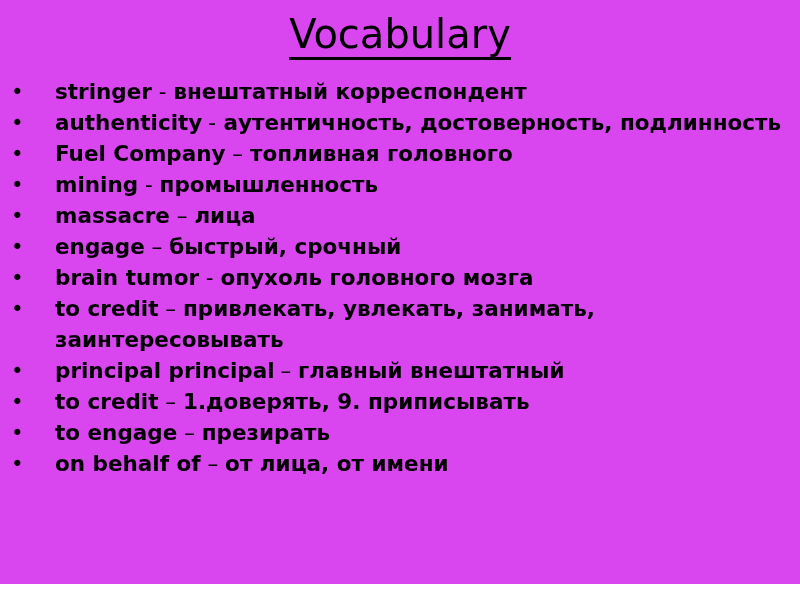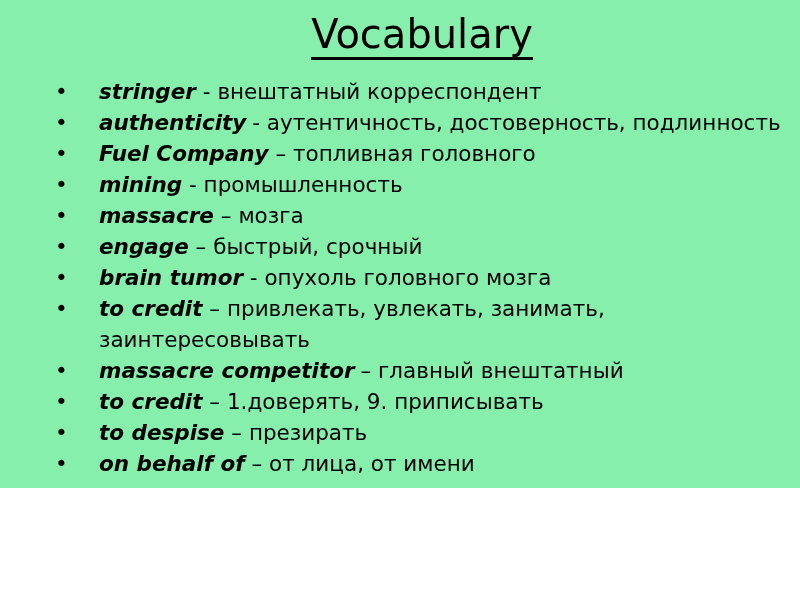--- a/index.html
+++ b/index.html
@@ -11,24 +11,23 @@
     height: 600px;
     background: #ffffff;
     font-family: "DejaVu Sans", "Liberation Sans", sans-serif;
     color: #000000;
     overflow: hidden;
   }
 
   .slide {
     position: relative;
     width: 800px;
-    height: 488px;
-    background: #86efac;
+    height: 584px;
+    background: #d946ef;
     box-sizing: border-box;
-    padding-left: 44px;
   }
 
   .slide-title {
     text-align: center;
     font-family: "DejaVu Sans", "Liberation Sans", sans-serif;
     font-size: 40px;
     font-weight: 400;
     line-height: 1.0;
     letter-spacing: 0px;
     color: #000000;
@@ -65,51 +64,50 @@
     top: 0;
     width: 14px;
     font-size: 21.5px;
     line-height: 31px;
     text-align: left;
     color: #000000;
   }
 
   .term {
     font-weight: bold;
-    font-style: italic;
   }
 
   .sep {
     font-weight: normal;
   }
 
   .definition {
-    font-weight: normal;
+    font-weight: bold;
   }
 
   
   .vocab-item.tight-sep .sep {
     margin-left: -1px;
   }
 </style>
 </head>
 <body>
 
 <div class="slide">
 
   <h1 class="slide-title"><span class="title-text">Vocabulary</span></h1>
 
   <ul class="vocab-list">
       <li class="vocab-item"><span class="bullet-dot">•</span><span class="term">stringer</span><span class="sep"> - </span><span class="definition">внештатный корреспондент</span></li>
       <li class="vocab-item tight-sep"><span class="bullet-dot">•</span><span class="term">authenticity</span><span class="sep"> -</span><span class="definition"> аутентичность, достоверность, подлинность</span></li>
       <li class="vocab-item"><span class="bullet-dot">•</span><span class="term">Fuel Company</span><span class="sep"> – </span><span class="definition">топливная головного</span></li>
       <li class="vocab-item"><span class="bullet-dot">•</span><span class="term">mining</span><span class="sep"> - </span><span class="definition">промышленность</span></li>
-      <li class="vocab-item"><span class="bullet-dot">•</span><span class="term">massacre</span><span class="sep"> – </span><span class="definition">мозга</span></li>
+      <li class="vocab-item"><span class="bullet-dot">•</span><span class="term">massacre</span><span class="sep"> – </span><span class="definition">лица</span></li>
       <li class="vocab-item"><span class="bullet-dot">•</span><span class="term">engage</span><span class="sep"> – </span><span class="definition">быстрый, срочный</span></li>
       <li class="vocab-item"><span class="bullet-dot">•</span><span class="term">brain tumor</span><span class="sep"> - </span><span class="definition">опухоль головного мозга</span></li>
       <li class="vocab-item"><span class="bullet-dot">•</span><span class="term">to credit</span><span class="sep"> – </span><span class="definition">привлекать, увлекать, занимать, заинтересовывать</span></li>
-      <li class="vocab-item tight-sep"><span class="bullet-dot">•</span><span class="term">massacre competitor</span><span class="sep"> – </span><span class="definition">главный внештатный</span></li>
+      <li class="vocab-item tight-sep"><span class="bullet-dot">•</span><span class="term">principal principal</span><span class="sep"> – </span><span class="definition">главный внештатный</span></li>
       <li class="vocab-item"><span class="bullet-dot">•</span><span class="term">to credit</span><span class="sep"> – </span><span class="definition">1.доверять, 9. приписывать</span></li>
-      <li class="vocab-item"><span class="bullet-dot">•</span><span class="term">to despise</span><span class="sep"> – </span><span class="definition">презирать</span></li>
+      <li class="vocab-item"><span class="bullet-dot">•</span><span class="term">to engage</span><span class="sep"> – </span><span class="definition">презирать</span></li>
       <li class="vocab-item"><span class="bullet-dot">•</span><span class="term">on behalf of</span><span class="sep"> – </span><span class="definition">от лица, от имени</span></li>
     </ul>
 
 </div>
 
 </body></html>

